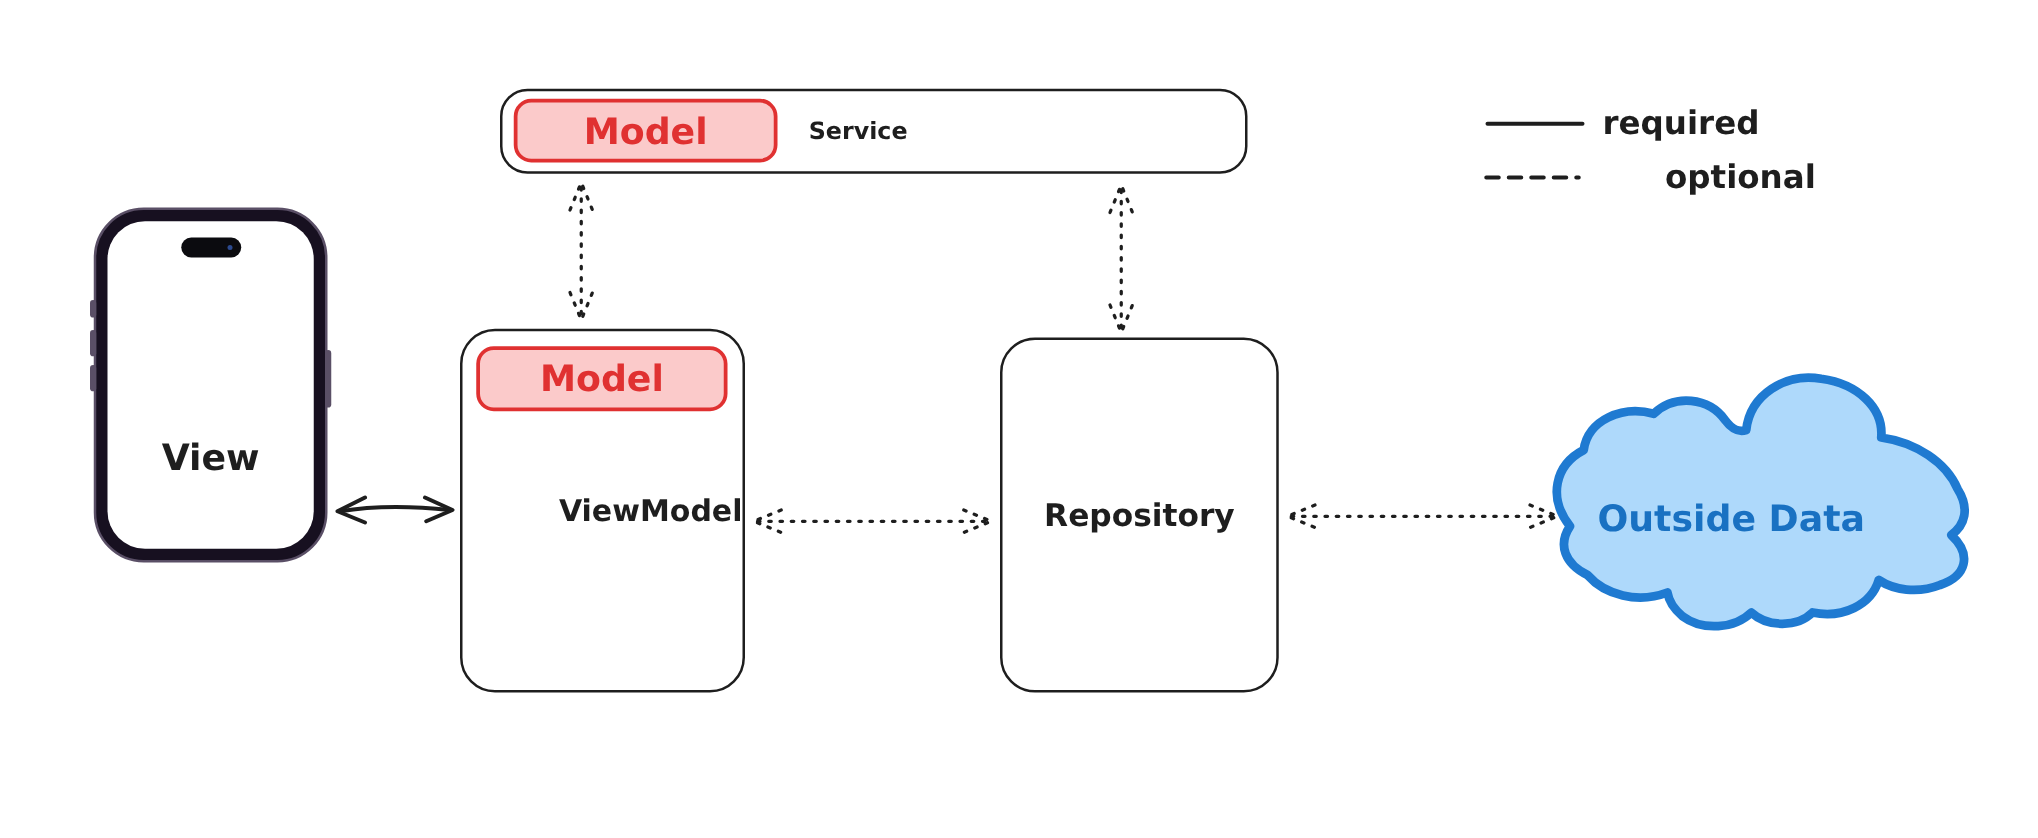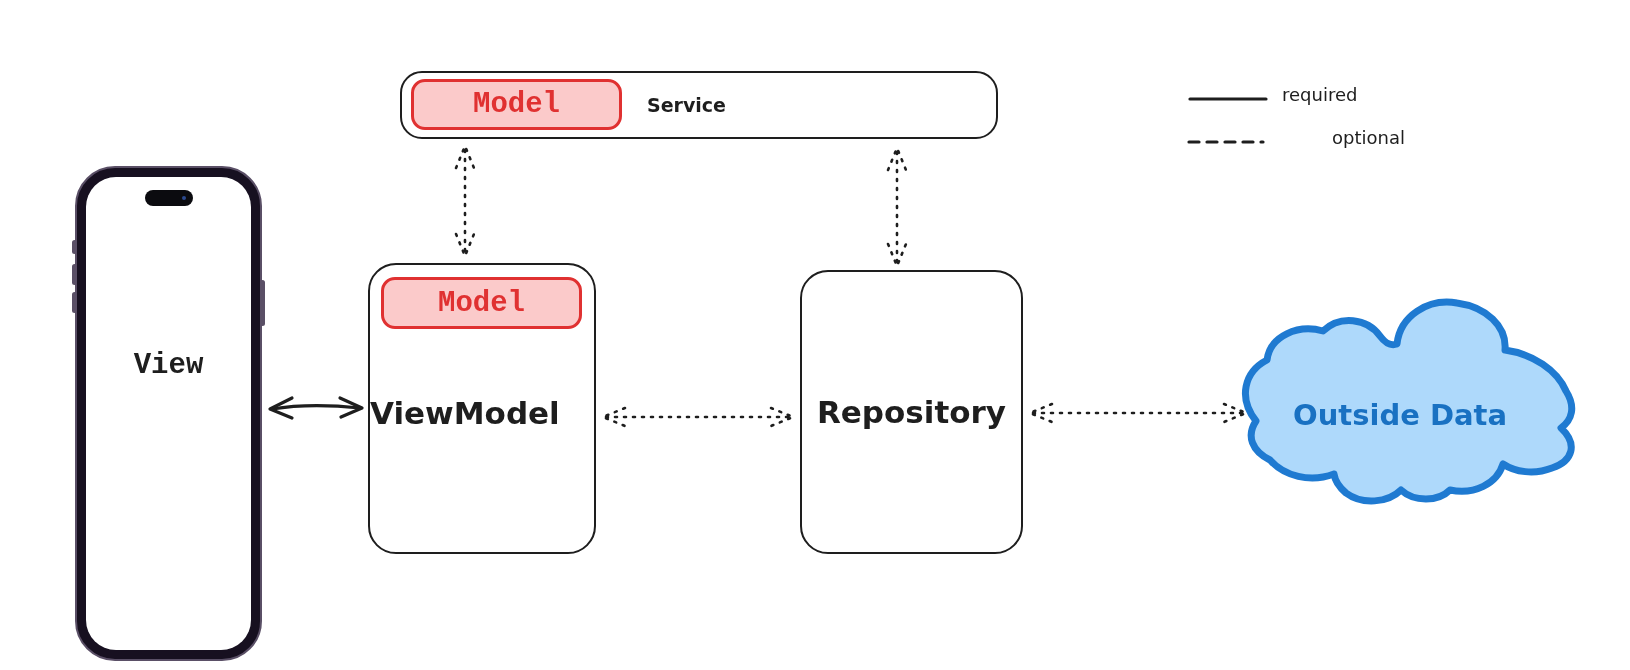--- a/index.html
+++ b/index.html
@@ -32,43 +32,43 @@
     box-sizing:border-box;
   }
   .service-box{left:400px;top:71px;width:598px;height:68px;border-radius:22px;}
   .viewmodel-box{left:368px;top:263px;width:228px;height:291px;border-radius:28px;}
   .repository-box{left:800px;top:270px;width:223px;height:284px;border-radius:28px;}
 
   .badge{
     position:absolute;box-sizing:border-box;
     background:var(--badge-fill);border:3px solid var(--badge-stroke);
     border-radius:14px;display:flex;align-items:center;justify-content:center;
-    color:var(--badge-text);font-size:29px;font-weight:600;font-family:Liberation Mono, monospace;
+    color:var(--badge-text);font-size:29px;font-weight:600;
   }
   .service-badge{left:9px;top:6px;width:211px;height:51px;}
   .viewmodel-badge{left:11px;top:12px;width:201px;height:52px;}
 
   .service-label{
     position:absolute;left:245px;top:0;height:100%;display:flex;align-items:center;
     font-size:19px;font-weight:600;
   }
   .viewmodel-label{
-    position:absolute;left:0;width:100%;top:130px;text-align:left;
-    font-size:31px;font-weight:600;
+    position:absolute;left:0;width:100%;top:130px;text-align:right;
+    font-size:24px;font-weight:600;
   }
   .repository-label{
     position:absolute;inset:0;display:flex;align-items:center;justify-content:center;
-    font-size:31px;font-weight:600;
+    font-size:25px;font-weight:600;
   }
 
   
   .phone{
-    position:absolute;left:75px;top:166px;width:187px;height:495px;
+    position:absolute;left:75px;top:166px;width:187px;height:284px;
     background:var(--phone-frame);border:2px solid var(--phone-frame-edge);
-    border-radius:40px;box-sizing:border-box;font-family:Liberation Mono, monospace;
+    border-radius:40px;box-sizing:border-box;
   }
   .phone-screen{
     position:absolute;left:9px;right:9px;top:9px;bottom:9px;
     background:#fff;border-radius:30px;
   }
   .dynamic-island{
     position:absolute;left:50%;transform:translateX(-50%);top:13px;
     width:48px;height:16px;background:#0b0b0f;border-radius:9px;
   }
   .camera-dot{
@@ -79,25 +79,25 @@
   .btn-mute{left:-5px;top:72px;width:5px;height:14px;}
   .btn-vol-up{left:-5px;top:96px;width:5px;height:21px;}
   .btn-vol-down{left:-5px;top:124px;width:5px;height:21px;}
   .btn-power{right:-5px;top:112px;width:5px;height:46px;}
   .view-label{
     position:absolute;left:0;width:100%;top:172px;text-align:center;
     font-size:29px;font-weight:600;
   }
 
   .cloud-label{
-    position:absolute;left:1278px;top:398px;width:244px;text-align:center;
+    position:absolute;left:1278px;top:398px;width:244px;text-align:left;
     color:var(--cloud-text);font-size:29px;font-weight:700;
   }
 
-  .legend-label{position:absolute;font-size:18px;font-weight:400;}
+  .legend-label{position:absolute;font-size:26px;font-weight:700;}
   .legend-required{left:1282px;top:84px;}
   .legend-optional{left:1332px;top:127px;}
 </style>
 </head>
 <body>
 
 <div class="canvas">
 
   <svg class="layer" viewBox="0 0 1630 670" xmlns="http://www.w3.org/2000/svg">
 

